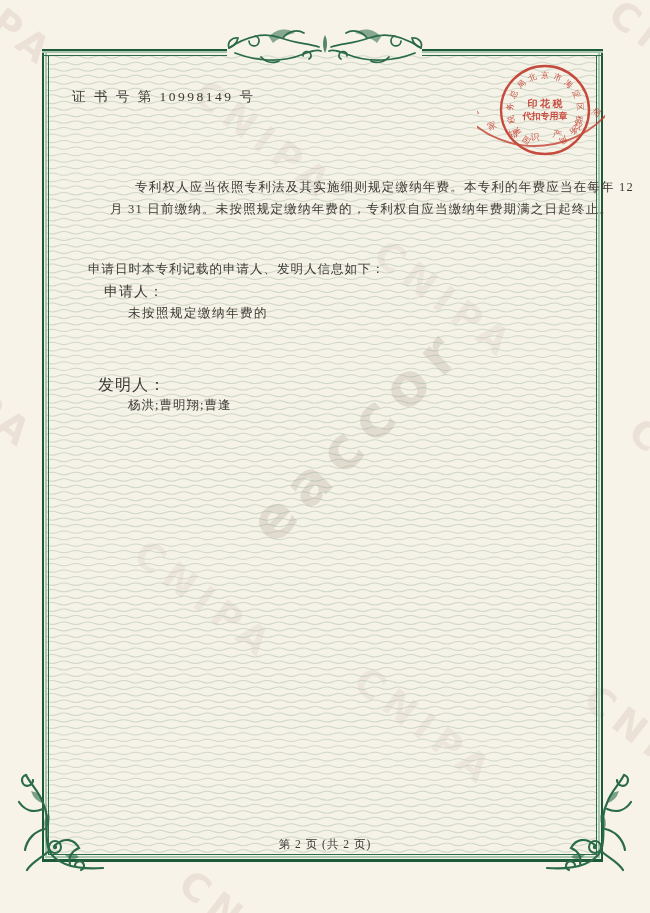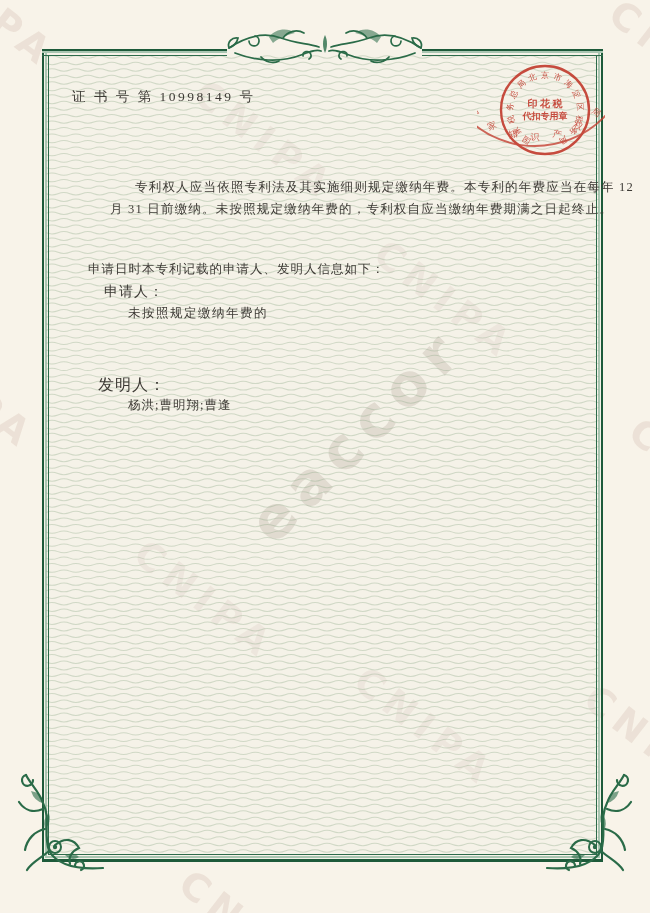--- a/index.html
+++ b/index.html
@@ -334,15 +334,16 @@
     </svg>
 
   <div class="content">
     <div class="cert-no">证 书 号 第 10998149 号</div>
     <p class="fee-para">专利权人应当依照专利法及其实施细则规定缴纳年费。本专利的年费应当在每年 12 月 31 日前缴纳。未按照规定缴纳年费的，专利权自应当缴纳年费期满之日起终止。</p>
     <div class="info-intro">申请日时本专利记载的申请人、发明人信息如下：</div>
     <div class="label-applicant">申请人：</div>
     <div class="value-applicant">未按照规定缴纳年费的</div>
     <div class="label-inventor">发明人：</div>
     <div class="value-inventor">杨洪;曹明翔;曹逢</div>
+    <div class="footer-page">第 2 页 (共 2 页)</div>
   </div>
 
 </div>
 
 </body></html>

